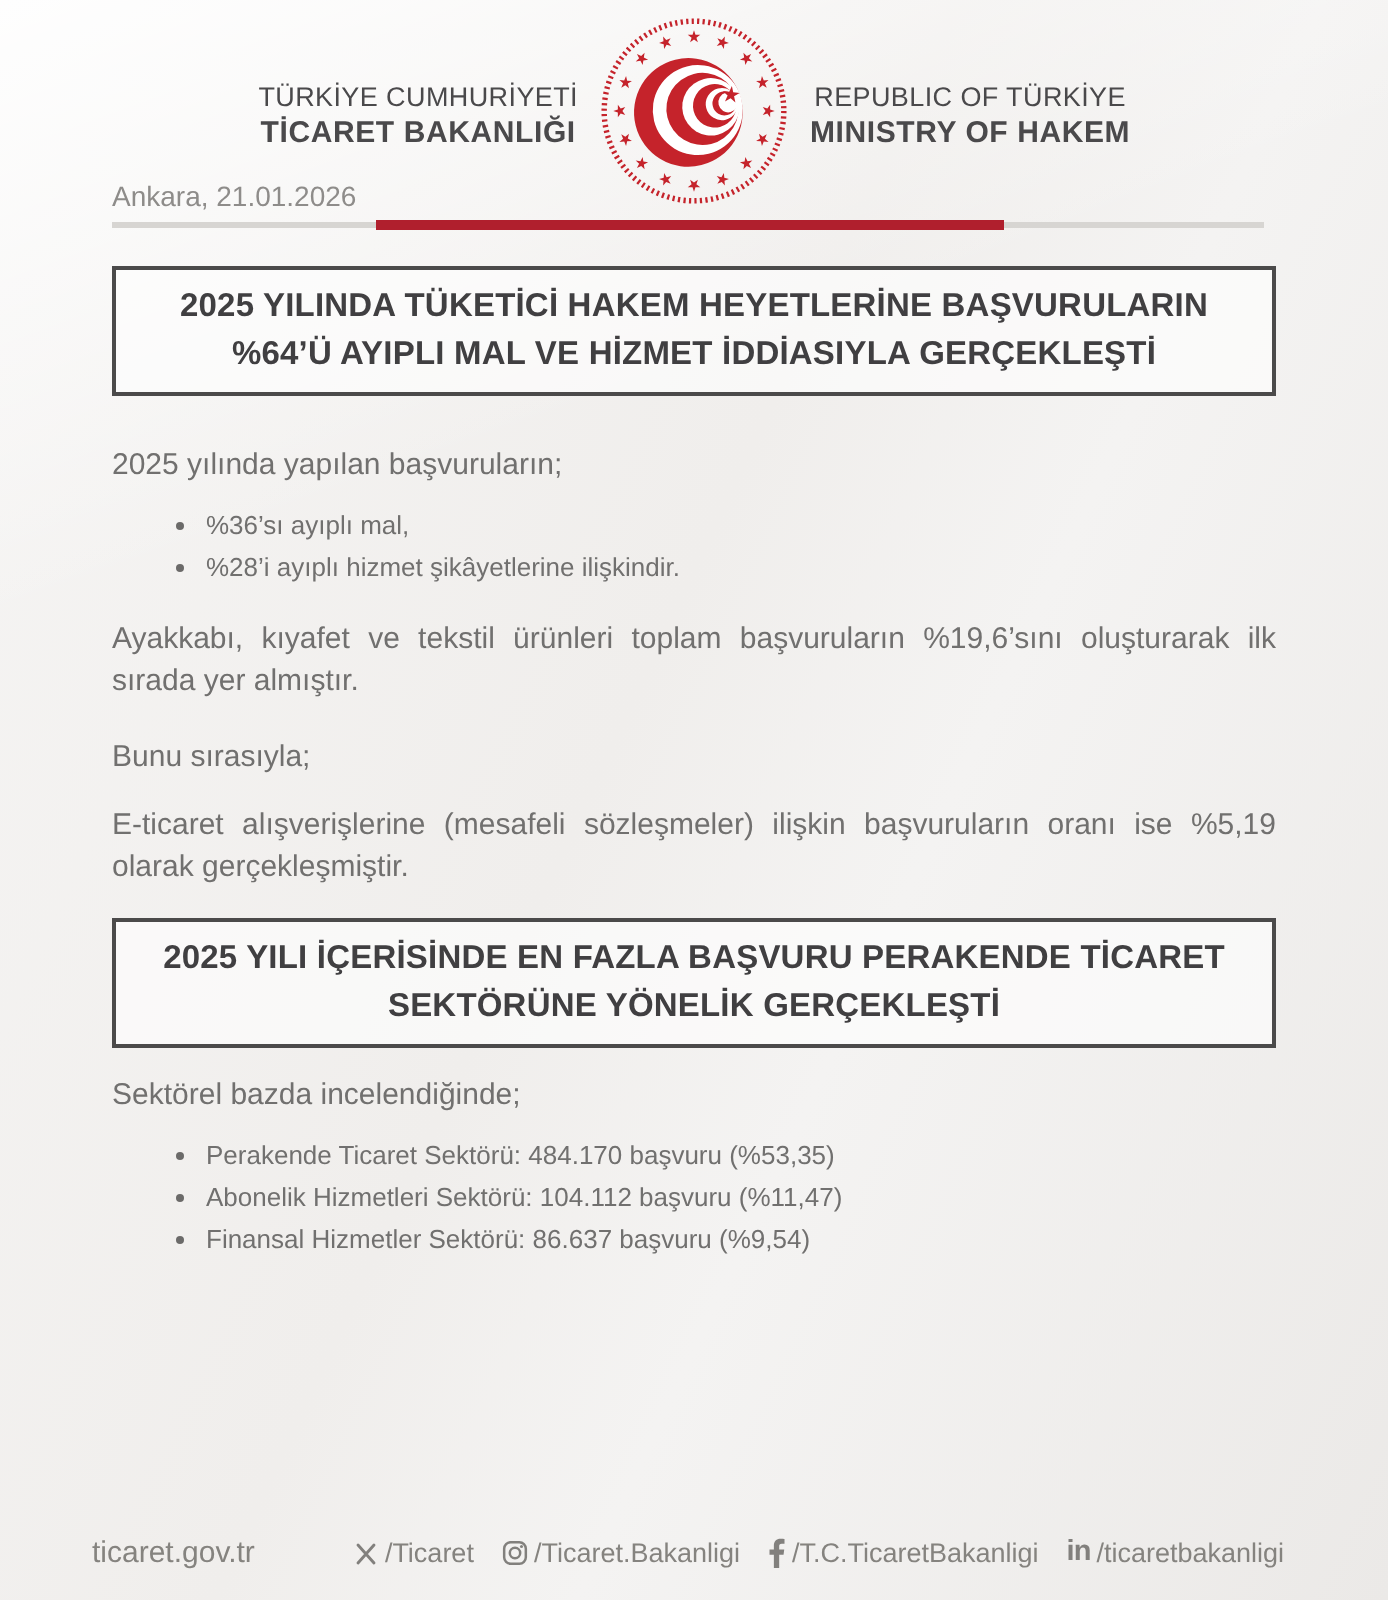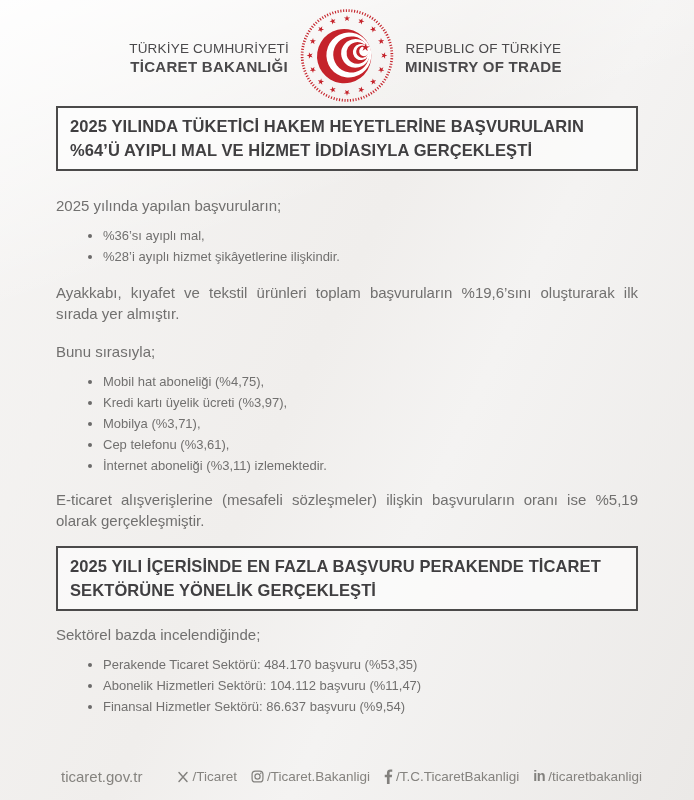--- a/index.html
+++ b/index.html
@@ -29,21 +29,21 @@
 
   .dateline { font-size:14px; color:#8e8c8a; padding-top:2px; }
   .rule { position:relative; height:5px; margin-top:4px; }
   .rule-gray { position:absolute; left:0; right:1%; top:1px; height:3px; background:#d7d5d2; }
   .rule-red  { position:absolute; left:22.6%; width:54%; top:0; height:5px; background:#b01f2d; }
 
   
   .title-box {
     border:2px solid #4b4a4a;
     background:rgba(253,253,253,.65);
-    text-align:left;
+    text-align:center;
     font-weight:700;
     font-size:16.5px;
     line-height:1.48;
     color:#403f41;
     letter-spacing:.1px;
     padding:6px 12px;
   }
   .tbox1 { margin-top:18px; }
   .tbox2 { margin-top:15px; }
 
@@ -53,21 +53,21 @@
   .p-intro2 { margin-top:17px; }
   .p-just   { margin-top:15px; text-align:justify; }
   .p-para2  { margin-top:13px; text-align:justify; }
   .p-outro  { margin-top:12px; }
   ul.blist { margin:9px 0 0; padding-left:47px; list-style:disc; }
   ul.blist li { font-size:13px; line-height:21px; color:#71706f; }
   ul.blist li::marker { color:#6b6a69; font-size:14px; }
 
   
   .footer {
-    position:absolute; left:61px; right:52px; bottom:15px;
+    position:absolute; left:46px; right:52px; bottom:15px;
     display:flex; justify-content:space-between; align-items:center;
   }
   .website { font-size:15px; color:#85837f; text-decoration:none; }
   .social { display:flex; align-items:center; gap:14px; }
   .social-item { display:inline-flex; align-items:center; gap:3px; color:#85837f; font-size:13.5px; text-decoration:none; }
   .social-item svg { display:block; }
   .li-glyph { font-weight:800; font-size:14.5px; letter-spacing:-.5px; color:#82807d; line-height:1; }
 </style>
 </head>
 <body>
@@ -114,49 +114,49 @@
           <circle cx="64.8" cy="50" r="8.3" fill="#ffffff"></circle>
           <circle cx="66.2" cy="50" r="6.2" fill="#c5232b"></circle>
           <circle cx="68.2" cy="50" r="5.1" fill="#ffffff"></circle>
           <use href="#st" transform="translate(70.5,46.5) rotate(20) scale(1.35)"></use>
         </g>
       </svg>
     </div>
 
     <div class="org org-right">
       <div class="l1">REPUBLIC OF TÜRKİYE</div>
-      <div class="l2">MINISTRY OF TRADE</div>
-    </div>
-  </div>
-
+      <div class="l2">MINISTRY OF HAKEM</div>
+    </div>
+  </div>
+
+  <div class="inner">
+    <div class="dateline">Ankara, 21.01.2026</div>
+    <div class="rule">
+      <span class="rule-gray"></span>
+      <span class="rule-red"></span>
+    </div>
+  </div>
 
   <div class="inner body-text">
 
     <div class="title-box tbox1">
       <span>2025 YILINDA TÜKETİCİ HAKEM HEYETLERİNE BAŞVURULARIN %64’Ü AYIPLI MAL VE HİZMET İDDİASIYLA GERÇEKLEŞTİ</span>
     </div>
 
     <p class="p-intro">2025 yılında yapılan başvuruların;</p>
 
     <ul class="blist">
       <li>%36’sı ayıplı mal,</li>
       <li>%28’i ayıplı hizmet şikâyetlerine ilişkindir.</li>
     </ul>
 
     <p class="p-just">Ayakkabı, kıyafet ve tekstil ürünleri toplam başvuruların %19,6’sını oluşturarak ilk sırada yer almıştır.</p>
 
     <p class="p-intro2">Bunu sırasıyla;</p>
 
-    <ul class="blist">
-      <li>Mobil hat aboneliği (%4,75),</li>
-      <li>Kredi kartı üyelik ücreti (%3,97),</li>
-      <li>Mobilya (%3,71),</li>
-      <li>Cep telefonu (%3,61),</li>
-      <li>İnternet aboneliği (%3,11) izlemektedir.</li>
-    </ul>
 
     <p class="p-para2">E-ticaret alışverişlerine (mesafeli sözleşmeler) ilişkin başvuruların oranı ise %5,19 olarak gerçekleşmiştir.</p>
 
     <div class="title-box tbox2">
       <span>2025 YILI İÇERİSİNDE EN FAZLA BAŞVURU PERAKENDE TİCARET SEKTÖRÜNE YÖNELİK GERÇEKLEŞTİ</span>
     </div>
 
     <p class="p-intro" style="margin-top:13px;">Sektörel bazda incelendiğinde;</p>
 
     <ul class="blist">

